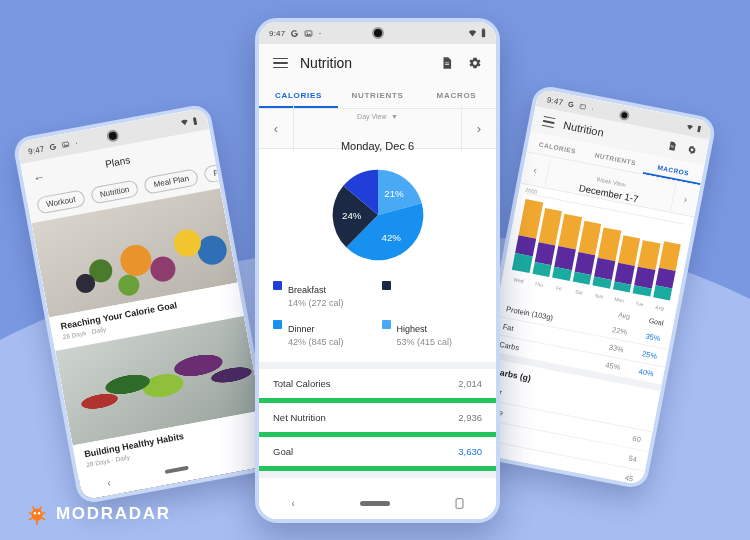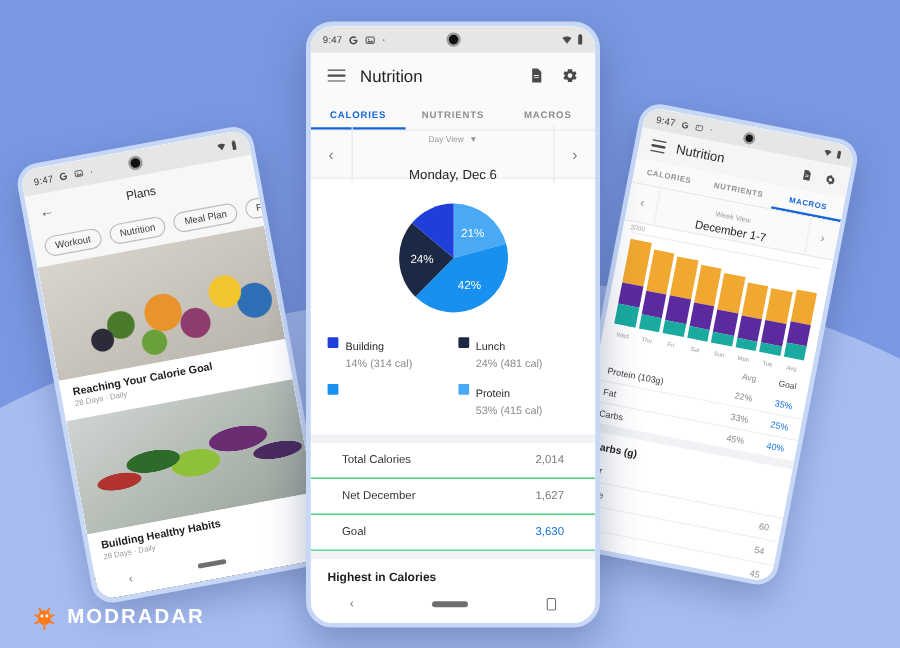--- a/index.html
+++ b/index.html
@@ -96,21 +96,21 @@
     gap: 9px 8px; padding: 10px 14px 12px;
   }
   .leg-item { display: flex; gap: 6px; }
   .leg-sw { width: 9px; height: 9px; border-radius: 1px; margin-top: 2px; flex: 0 0 auto; }
   .leg-name { font-size: 9px; color: #2a2a2a; line-height: 1.25; }
   .leg-val { font-size: 9px; color: #8b8b8b; line-height: 1.35; }
 
   .divider-gap { height: 7px; background: #f0f2f5; }
   .stat-row {
     display: flex; justify-content: space-between; align-items: center;
-    padding: 9px 26px; border-bottom: 1px solid #22c55e;
+    padding: 9px 14px; border-bottom: 5px solid #22c55e;
     font-size: 9.5px; color: #333;
   }
   .stat-val { color: #7a7a7a; }
   .stat-val.accent { color: #1877e0; }
   .sec-head { padding: 10px 14px 8px; font-size: 10px; font-weight: bold; color: #1d1d1d; }
 
   .navbar {
     position: absolute; left: 0; right: 0; bottom: 0; height: 32px;
     display: flex; align-items: center; justify-content: space-around;
     background: #fff;
@@ -513,53 +513,53 @@
             <text x="62.28920255360886" y="74.03295273128272" text-anchor="middle" fill="#ffffff" font-size="9" font-family="&quot;Liberation Sans&quot;, sans-serif">42%</text>
             <path d="M50 50 L20.53335272063937 79.92852649419528 A42 42 0 0 1 17.872833673864797 22.947362719083294 Z" fill="#1b2944"></path>
             <text x="25.666509895634" y="54.1361599098375" text-anchor="middle" fill="#ffffff" font-size="9" font-family="&quot;Liberation Sans&quot;, sans-serif">24%</text>
             <path d="M50 50 L17.872833673864797 22.947362719083294 A42 42 0 0 1 49.99999999999999 8 Z" fill="#1f3fd8"></path>
           </svg>
       </div>
       <div class="legend">
         <div class="leg-item">
           <span class="leg-sw" id="sw0" style="background: rgb(31, 63, 216);"></span>
           <span>
-            <span class="leg-name">Building</span>
-            <div class="leg-val">14% (314 cal)</div>
+            <span class="leg-name">Breakfast</span>
+            <div class="leg-val">14% (272 cal)</div>
           </span>
         </div>
         <div class="leg-item">
           <span class="leg-sw" id="sw1" style="background: rgb(27, 41, 68);"></span>
-          <span>
-            <span class="leg-name">Lunch</span>
-            <div class="leg-val">24% (481 cal)</div>
-          </span>
         </div>
         <div class="leg-item">
           <span class="leg-sw" id="sw2" style="background: rgb(23, 144, 239);"></span>
+          <span>
+            <span class="leg-name">Dinner</span>
+            <div class="leg-val">42% (845 cal)</div>
+          </span>
         </div>
         <div class="leg-item">
           <span class="leg-sw" id="sw3" style="background: rgb(73, 169, 245);"></span>
           <span>
-            <span class="leg-name">Protein</span>
+            <span class="leg-name">Highest</span>
             <div class="leg-val">53% (415 cal)</div>
           </span>
         </div>
       </div>
     </div>
 
     <div class="divider-gap"></div>
 
     <div class="stat-row">
       <span>Total Calories</span>
       <span class="stat-val">2,014</span>
     </div>
     <div class="stat-row">
-      <span>Net December</span>
-      <span class="stat-val">1,627</span>
+      <span>Net Nutrition</span>
+      <span class="stat-val">2,936</span>
     </div>
     <div class="stat-row">
       <span>Goal</span>
       <span class="stat-val accent">3,630</span>
     </div>
 
     <div class="divider-gap"></div>
 
     <div class="sec-head">Highest in Calories</div>
     <div class="stat-row">

